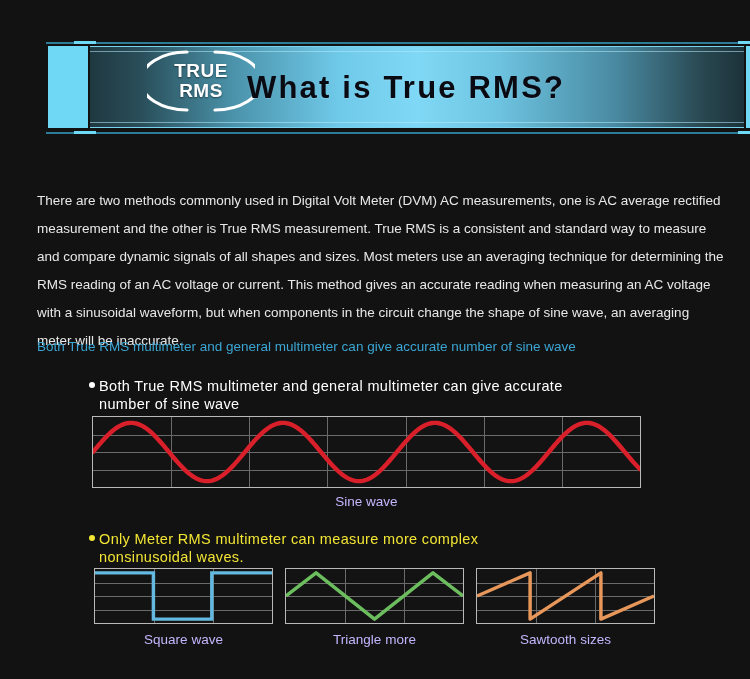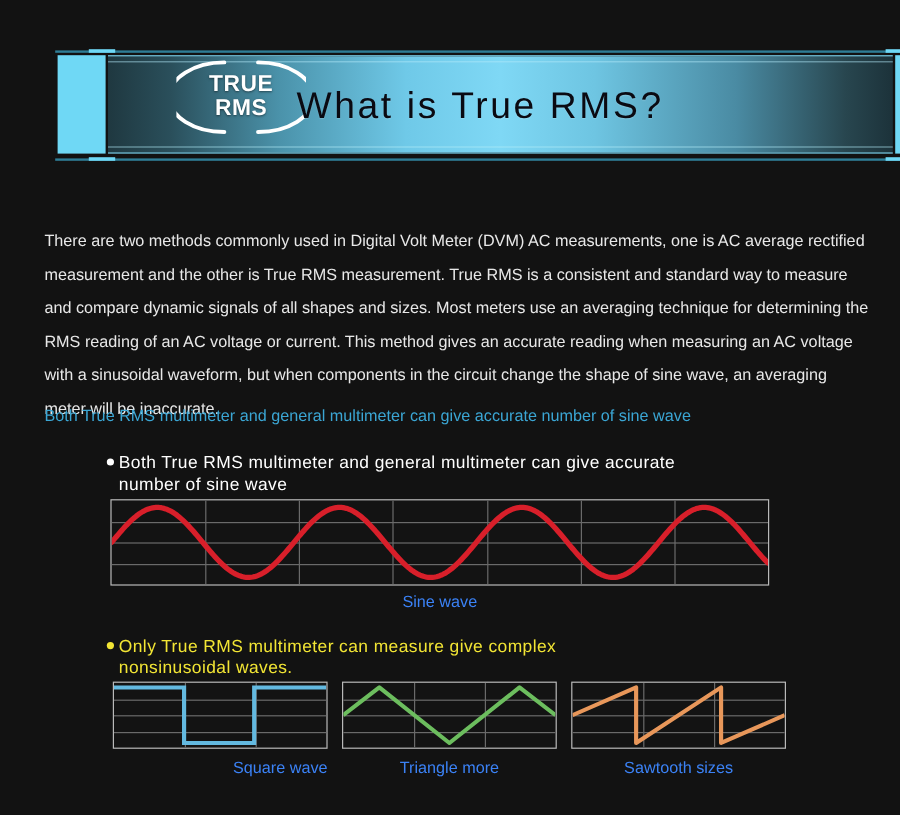--- a/index.html
+++ b/index.html
@@ -111,21 +111,21 @@
     text-shadow: 0 1px 2px rgba(0,0,0,0.5);
   }
 
   .banner-title {
     position: absolute;
     left: 205px;
     top: 50%;
     transform: translateY(-50%);
     color: #0a0a12;
     font-size: 31px;
-    font-weight: normal;
+    font-weight: bold;
     letter-spacing: 2.2px;
     white-space: nowrap;
     text-shadow: 0 1px 1px rgba(255,255,255,0.18);
   }
 
   
   .paragraph {
     position: absolute;
     left: 37px;
     top: 173px;
@@ -193,27 +193,27 @@
     display: block;
   }
 
   #chart-sine { left: 92px; top: 416px; width: 549px; height: 72px; }
   #chart-square   { left: 94px; top: 568px; width: 179px; height: 56px; }
   #chart-triangle { left: 285px; top: 568px; width: 179px; height: 56px; }
   #chart-sawtooth { left: 476px; top: 568px; width: 179px; height: 56px; }
 
   .chart-caption {
     position: absolute;
-    color: #3b82f6;
+    color: #c4b5fd;
     font-size: 13.5px;
     text-align: center;
     white-space: nowrap;
   }
   #cap-sine     { left: 92px;  top: 494px; width: 549px; }
-  #cap-square   { left: 94px;  top: 632px; width: 179px; text-align: right; }
+  #cap-square   { left: 94px;  top: 632px; width: 179px; }
   #cap-triangle { left: 285px; top: 632px; width: 179px; }
   #cap-sawtooth { left: 476px; top: 632px; width: 179px; }
 </style>
 </head>
 <body>
 
 <div class="banner-wrap">
   <div class="banner-edge-line top"></div>
   <div class="banner-edge-line bottom"></div>
 
@@ -264,21 +264,21 @@
   <div class="grid-line v" style="left:71.42%"></div>
   <div class="grid-line v" style="left:85.71%"></div>
   <svg viewBox="0 0 549 72" preserveAspectRatio="none">
     <polyline id="sine-path" fill="none" stroke="#d81f2a" stroke-width="4.5" stroke-linejoin="round" stroke-linecap="round" points="0.00,36.00 1.37,34.30 2.75,32.61 4.12,30.93 5.49,29.27 6.86,27.63 8.23,26.02 9.61,24.43 10.98,22.89 12.35,21.38 13.73,19.93 15.10,18.52 16.47,17.17 17.84,15.88 19.22,14.65 20.59,13.50 21.96,12.41 23.33,11.40 24.70,10.47 26.08,9.62 27.45,8.86 28.82,8.18 30.20,7.59 31.57,7.09 32.94,6.68 34.31,6.37 35.69,6.15 37.06,6.03 38.43,6.00 39.80,6.07 41.17,6.24 42.55,6.50 43.92,6.85 45.29,7.30 46.67,7.84 48.04,8.47 49.41,9.18 50.78,9.99 52.16,10.87 53.53,11.84 54.90,12.88 56.27,14.00 57.64,15.19 59.02,16.44 60.39,17.76 61.76,19.14 63.14,20.57 64.51,22.05 65.88,23.57 67.25,25.13 68.63,26.73 70.00,28.36 71.37,30.01 72.74,31.68 74.12,33.36 75.49,35.06 76.86,36.75 78.23,38.45 79.60,40.13 80.98,41.81 82.35,43.46 83.72,45.09 85.09,46.69 86.47,48.26 87.84,49.79 89.21,51.27 90.59,52.71 91.96,54.09 93.33,55.41 94.70,56.67 96.07,57.87 97.45,58.99 98.82,60.05 100.19,61.02 101.56,61.92 102.94,62.73 104.31,63.46 105.68,64.10 107.06,64.65 108.43,65.10 109.80,65.47 111.17,65.74 112.54,65.91 113.92,65.99 115.29,65.98 116.66,65.87 118.03,65.66 119.41,65.36 120.78,64.96 122.15,64.47 123.53,63.89 124.90,63.22 126.27,62.47 127.64,61.63 129.01,60.71 130.39,59.70 131.76,58.63 133.13,57.48 134.50,56.26 135.88,54.98 137.25,53.63 138.62,52.23 140.00,50.78 141.37,49.28 142.74,47.74 144.11,46.16 145.49,44.55 146.86,42.91 148.23,41.25 149.60,39.57 150.98,37.88 152.35,36.19 153.72,34.49 155.09,32.80 156.46,31.12 157.84,29.46 159.21,27.81 160.58,26.19 161.95,24.61 163.33,23.06 164.70,21.55 166.07,20.08 167.44,18.67 168.82,17.32 170.19,16.02 171.56,14.79 172.94,13.62 174.31,12.53 175.68,11.51 177.05,10.57 178.43,9.71 179.80,8.94 181.17,8.25 182.54,7.65 183.92,7.14 185.29,6.72 186.66,6.40 188.03,6.17 189.40,6.04 190.78,6.00 192.15,6.06 193.52,6.21 194.89,6.46 196.27,6.81 197.64,7.24 199.01,7.77 200.38,8.39 201.76,9.10 203.13,9.89 204.50,10.77 205.88,11.73 207.25,12.76 208.62,13.87 209.99,15.06 211.37,16.30 212.74,17.61 214.11,18.98 215.48,20.41 216.86,21.88 218.23,23.40 219.60,24.96 220.97,26.55 222.35,28.17 223.72,29.82 225.09,31.49 226.46,33.18 227.83,34.87 229.21,36.57 230.58,38.26 231.95,39.95 233.32,41.62 234.70,43.28 236.07,44.91 237.44,46.52 238.81,48.09 240.19,49.62 241.56,51.11 242.93,52.55 244.31,53.94 245.68,55.27 247.05,56.54 248.42,57.74 249.80,58.87 251.17,59.93 252.54,60.92 253.91,61.82 255.29,62.64 256.66,63.38 258.03,64.03 259.40,64.59 260.77,65.06 262.15,65.43 263.52,65.71 264.89,65.90 266.26,65.99 267.64,65.99 269.01,65.88 270.38,65.69 271.75,65.40 273.13,65.01 274.50,64.53 275.87,63.96 277.25,63.30 278.62,62.56 279.99,61.73 281.36,60.81 282.74,59.82 284.11,58.75 285.48,57.61 286.85,56.40 288.23,55.12 289.60,53.79 290.97,52.39 292.34,50.95 293.72,49.45 295.09,47.91 296.46,46.34 297.83,44.73 299.21,43.09 300.58,41.44 301.95,39.76 303.32,38.07 304.70,36.38 306.07,34.68 307.44,32.99 308.81,31.31 310.18,29.64 311.56,27.99 312.93,26.37 314.30,24.78 315.67,23.23 317.05,21.71 318.42,20.24 319.79,18.83 321.16,17.46 322.54,16.16 323.91,14.92 325.28,13.75 326.65,12.65 328.03,11.62 329.40,10.67 330.77,9.80 332.14,9.02 333.52,8.32 334.89,7.71 336.26,7.19 337.63,6.76 339.01,6.43 340.38,6.19 341.75,6.05 343.13,6.00 344.50,6.05 345.87,6.19 347.24,6.43 348.62,6.76 349.99,7.19 351.36,7.71 352.73,8.32 354.11,9.02 355.48,9.80 356.85,10.67 358.22,11.62 359.60,12.65 360.97,13.75 362.34,14.92 363.71,16.16 365.09,17.46 366.46,18.83 367.83,20.24 369.20,21.71 370.58,23.23 371.95,24.78 373.32,26.37 374.69,27.99 376.07,29.64 377.44,31.31 378.81,32.99 380.18,34.68 381.55,36.38 382.93,38.07 384.30,39.76 385.67,41.44 387.04,43.09 388.42,44.73 389.79,46.34 391.16,47.91 392.53,49.45 393.91,50.95 395.28,52.39 396.65,53.79 398.02,55.12 399.40,56.40 400.77,57.61 402.14,58.75 403.51,59.82 404.89,60.81 406.26,61.73 407.63,62.56 409.00,63.30 410.38,63.96 411.75,64.53 413.12,65.01 414.50,65.40 415.87,65.69 417.24,65.88 418.61,65.99 419.99,65.99 421.36,65.90 422.73,65.71 424.10,65.43 425.48,65.06 426.85,64.59 428.22,64.03 429.59,63.38 430.97,62.64 432.34,61.82 433.71,60.92 435.08,59.93 436.46,58.87 437.83,57.74 439.20,56.54 440.57,55.27 441.95,53.94 443.32,52.55 444.69,51.11 446.06,49.62 447.43,48.09 448.81,46.52 450.18,44.91 451.55,43.28 452.92,41.62 454.30,39.95 455.67,38.26 457.04,36.57 458.41,34.87 459.79,33.18 461.16,31.49 462.53,29.82 463.90,28.17 465.28,26.55 466.65,24.96 468.02,23.40 469.39,21.88 470.77,20.41 472.14,18.98 473.51,17.61 474.88,16.30 476.26,15.06 477.63,13.87 479.00,12.76 480.38,11.73 481.75,10.77 483.12,9.89 484.49,9.10 485.87,8.39 487.24,7.77 488.61,7.24 489.98,6.81 491.36,6.46 492.73,6.21 494.10,6.06 495.47,6.00 496.85,6.04 498.22,6.17 499.59,6.40 500.96,6.72 502.34,7.14 503.71,7.65 505.08,8.25 506.45,8.94 507.83,9.71 509.20,10.57 510.57,11.51 511.94,12.53 513.32,13.62 514.69,14.79 516.06,16.02 517.43,17.32 518.80,18.67 520.18,20.08 521.55,21.55 522.92,23.06 524.29,24.61 525.67,26.19 527.04,27.81 528.41,29.46 529.78,31.12 531.16,32.80 532.53,34.49 533.90,36.19 535.27,37.88 536.65,39.57 538.02,41.25 539.39,42.91 540.76,44.55 542.14,46.16 543.51,47.74 544.88,49.28 546.25,50.78 547.63,52.23 549.00,53.63"></polyline>
   </svg>
 </div>
 <div class="chart-caption" id="cap-sine">Sine wave</div>
 
 <div class="bullet" id="bullet-2" style="color: rgb(242, 229, 52);">
   <span class="dot" style="background: rgb(242, 229, 52);"></span>
-  <span class="txt">Only True RMS multimeter can measure give complex
+  <span class="txt">Only Meter RMS multimeter can measure more complex
 nonsinusoidal waves.</span>
 </div>
 
 <div class="chart" id="chart-square">
   <div class="grid-line h" style="top:25%"></div>
   <div class="grid-line h" style="top:50%"></div>
   <div class="grid-line h" style="top:75%"></div>
   <div class="grid-line v" style="left:33.33%"></div>
   <div class="grid-line v" style="left:66.66%"></div>
   <svg viewBox="0 0 179 56" preserveAspectRatio="none">

